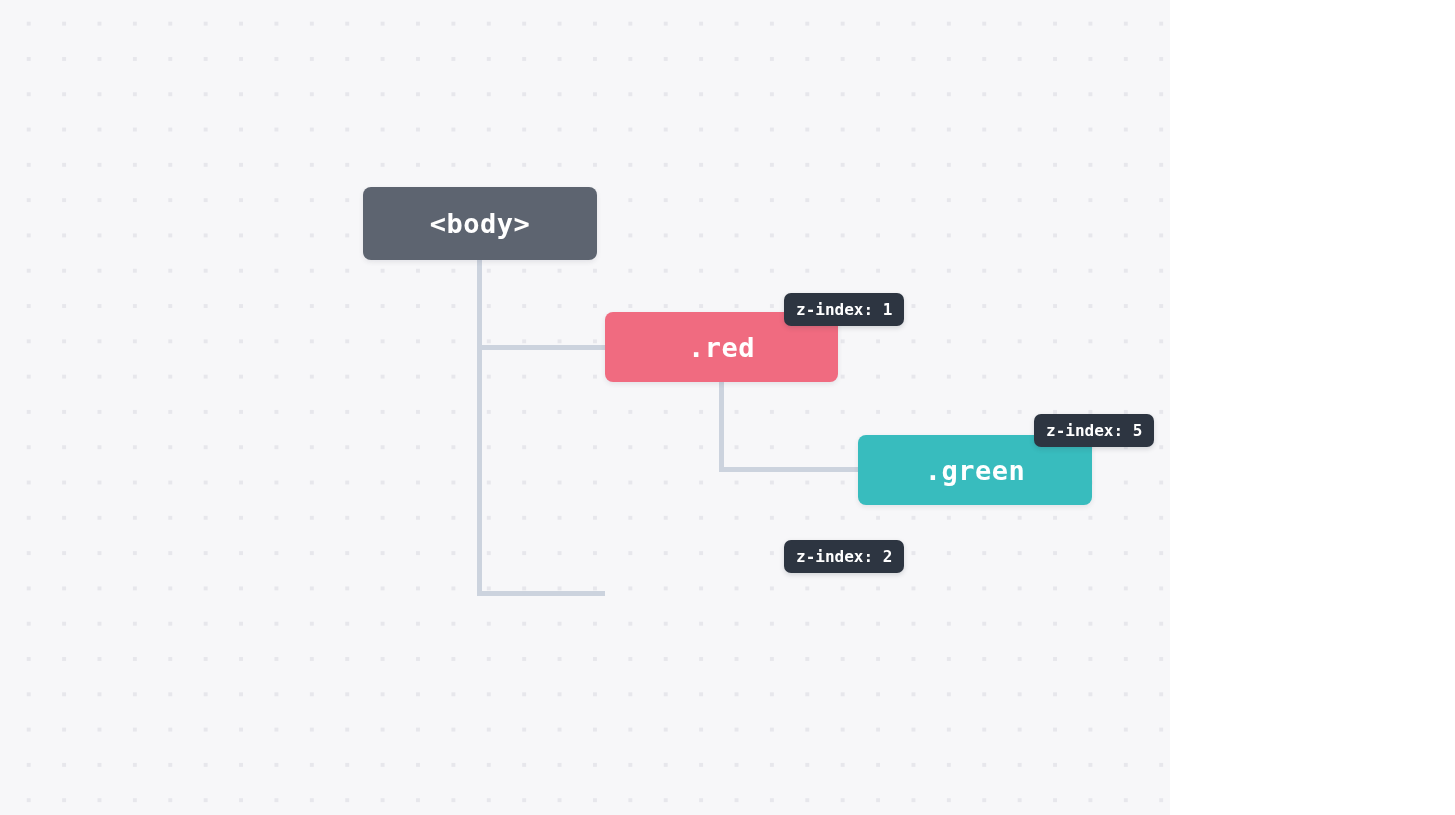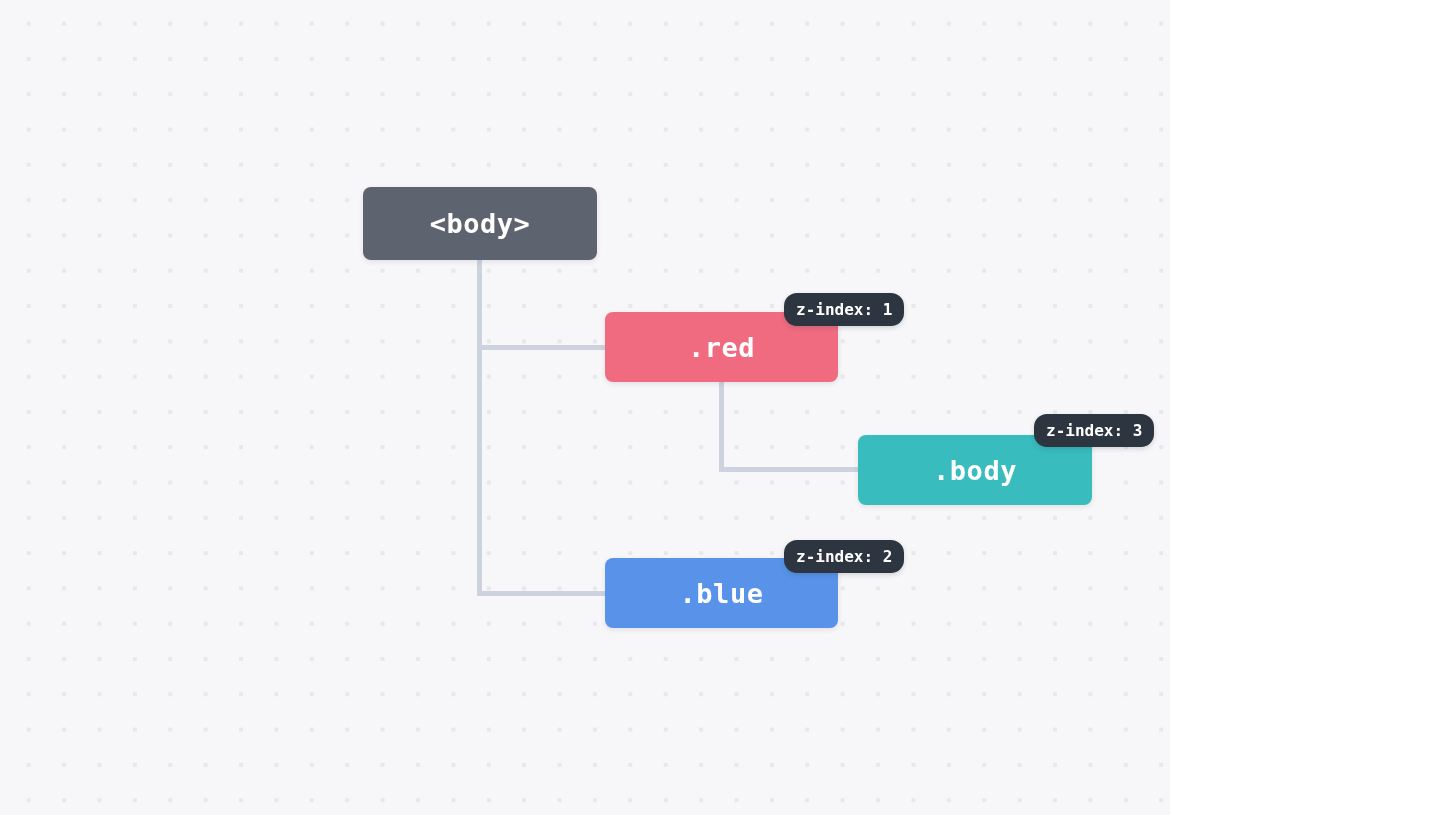--- a/index.html
+++ b/index.html
@@ -26,21 +26,21 @@
     justify-content: center;
     color: #ffffff;
     font-size: 27px;
     font-weight: bold;
     letter-spacing: 0.5px;
     box-shadow: 0 2px 5px rgba(45,53,65,0.10);
   }
   .badge {
     position: absolute;
     height: 33px;
-    border-radius: 13px;
+    border-radius: 7px;
     display: flex;
     align-items: center;
     padding: 0 12px;
     color: #ffffff;
     font-size: 16px;
     font-weight: bold;
     box-shadow: 0 2px 5px rgba(45,53,65,0.18);
     white-space: pre;
     z-index: 3;
   }
@@ -73,26 +73,23 @@
 
   <div class="node" id="node-body" style="background-color: rgb(93, 100, 112);">
     <span>&lt;body&gt;</span>
   </div>
 
   <div class="node" id="node-red" style="background-color: rgb(240, 107, 128); text-align: right;">
     <span>.red</span>
   </div>
 
   <div class="node" id="node-green" style="background-color: rgb(56, 188, 190);">
-    <span>.body</span>
+    <span>.green</span>
   </div>
 
-  <div class="node" id="node-blue" style="background-color: rgb(88, 146, 233);">
-    <span>.blue</span>
-  </div>
 
   <div class="badge" id="badge-red" style="background-color: rgb(45, 53, 65);">z-index: 1</div>
 
-  <div class="badge" id="badge-green" style="background-color: rgb(45, 53, 65);">z-index: 3</div>
+  <div class="badge" id="badge-green" style="background-color: rgb(45, 53, 65);">z-index: 5</div>
 
   <div class="badge" id="badge-blue" style="background-color: rgb(45, 53, 65);">z-index: 2</div>
 
 </div>
 
 </body></html>

